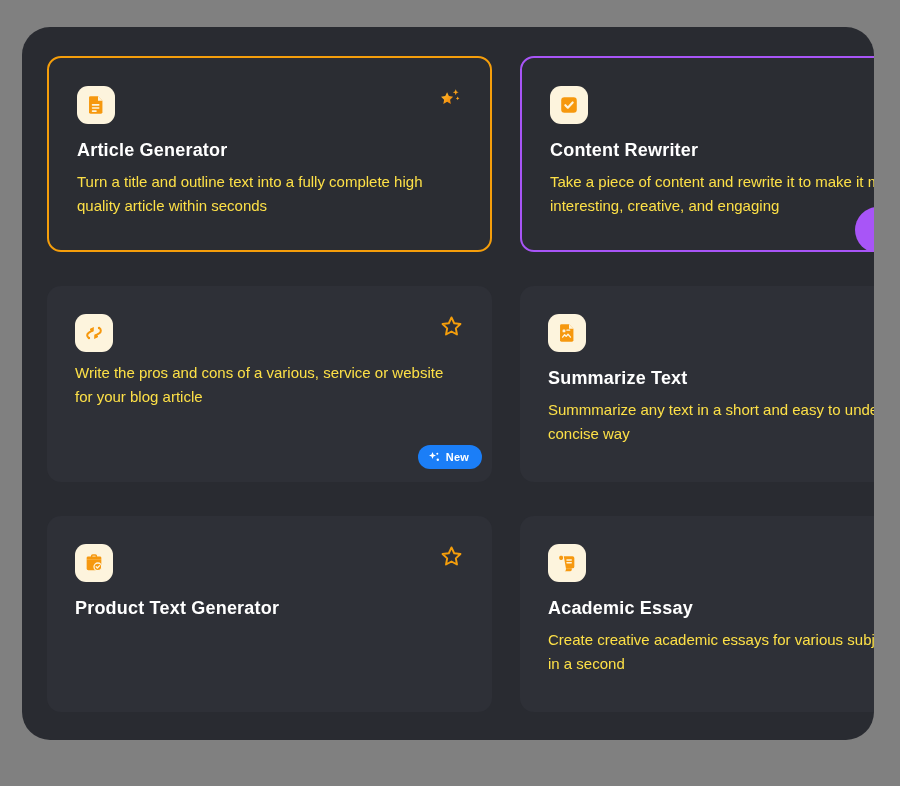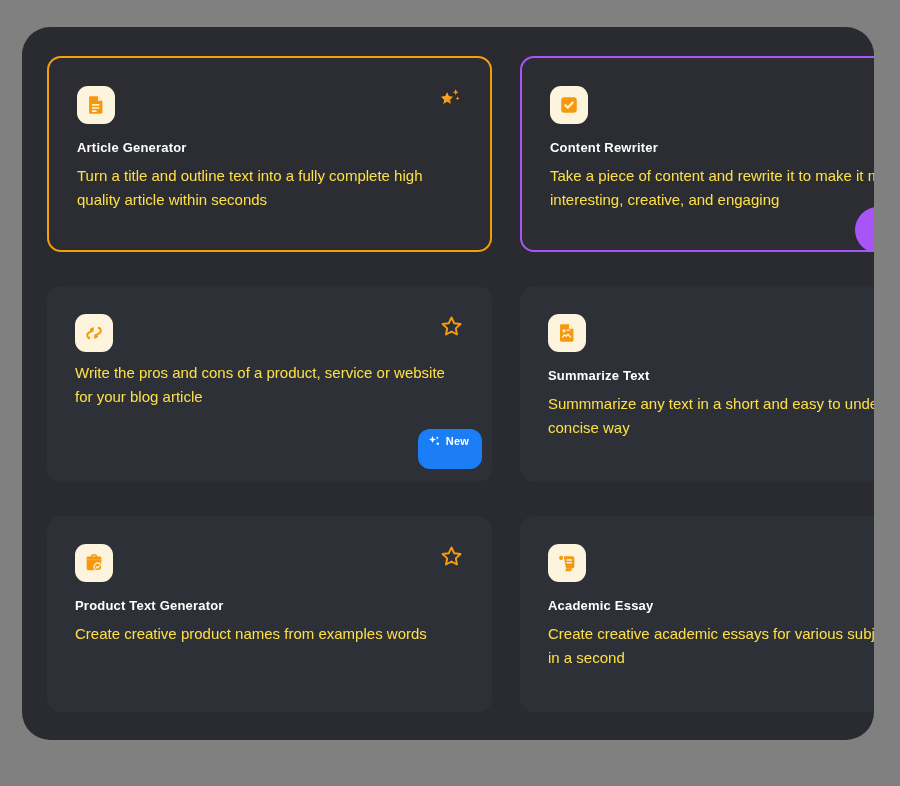--- a/index.html
+++ b/index.html
@@ -9,26 +9,26 @@
          border-radius:28px;overflow:hidden;}
   .grid{position:absolute;left:25px;top:29px;width:918px;display:grid;
         grid-template-columns:445px 445px;grid-auto-rows:196px;column-gap:28px;row-gap:34px;}
   .card{position:relative;background:#2e3037;border-radius:14px;box-sizing:border-box;
         padding:28px 30px 0 28px;overflow:hidden;cursor:pointer;}
   .card--orange{border:2px solid #f59e0b;background:#2b2d33;}
   .card--purple{border:2px solid #a855f7;background:#2b2d33;}
   .iconbox{width:38px;height:38px;background:#fdf4dd;border-radius:11px;
            display:flex;align-items:center;justify-content:center;}
   .iconbox svg{width:22px;height:22px;display:block;}
-  .card-title{margin-top:16px;font-size:13px;font-weight:bold;color:#ffffff;letter-spacing:.2px;}
+  .card-title{margin-top:16px;font-size:18px;font-weight:bold;color:#ffffff;letter-spacing:.2px;}
   .card-desc{margin-top:9px;font-size:15px;line-height:24px;color:#fde047;max-width:392px;}
   .fav{position:absolute;top:28px;right:28px;width:25px;height:25px;background:none;border:none;
        padding:0;cursor:pointer;}
   .fav svg{width:25px;height:25px;display:block;}
-  .new-badge{position:absolute;right:10px;bottom:13px;height:24px;padding:0 13px 16px 10px;
+  .new-badge{position:absolute;right:10px;bottom:13px;height:24px;padding:0 13px 0 10px;
              background:#1b7ef7;border-radius:12px;display:flex;align-items:center;gap:6px;}
   .new-badge svg{width:12px;height:12px;display:block;}
   .new-badge span{color:#ffffff;font-size:11px;font-weight:bold;letter-spacing:.2px;}
   .purple-dot{position:absolute;left:333px;top:149px;width:46px;height:46px;
               border-radius:50%;background:#a855f7;}
 </style>
 </head>
 <body>
 
 <div class="stage">
@@ -83,21 +83,21 @@
               <path d="M17.5 6.5c2.6 1.4 2.6 4.4 0 6l-3.5 2"></path>
               <path d="M15.3 15.8l-2 .9.1-2.3"></path>
               <circle cx="17.5" cy="6.5" r="1.3" fill="#f6980e" stroke="none"></circle>
             </svg>
         </div>
         <button class="fav">
           <svg viewBox="0 0 26 26">
               <path d="M13 3.6l2.8 6 6.5.8-4.8 4.5 1.2 6.4-5.7-3.1-5.7 3.1 1.2-6.4-4.8-4.5 6.5-.8z" fill="none" stroke="#f59e0b" stroke-width="2" stroke-linejoin="round"></path>
             </svg>
         </button>
-        <div class="card-desc">Write the pros and cons of a product, service or website for your blog article</div>
+        <div class="card-desc">Write the pros and cons of a various, service or website for your blog article</div>
         <div class="new-badge">
           <svg viewBox="0 0 12 12">
               <path d="M4.5 1l1 2.5L8 4.5 5.5 5.5l-1 2.5-1-2.5L1 4.5l2.5-1z" fill="#ffffff"></path>
               <circle cx="9.3" cy="2.7" r="1" fill="#ffffff"></circle>
               <circle cx="9.8" cy="8.8" r="1.2" fill="#ffffff"></circle>
             </svg>
           <span>New</span>
         </div>
       </div>
 
@@ -124,21 +124,20 @@
               <circle cx="16.2" cy="16.2" r="4.2" fill="#f6980e" stroke="#fdf4dd" stroke-width="1.4"></circle>
               <path d="M14.4 16.2l1.3 1.3 2.2-2.4" fill="none" stroke="#fdf4dd" stroke-width="1.5" stroke-linecap="round" stroke-linejoin="round"></path>
             </svg>
         </div>
         <button class="fav">
           <svg viewBox="0 0 26 26">
               <path d="M13 3.6l2.8 6 6.5.8-4.8 4.5 1.2 6.4-5.7-3.1-5.7 3.1 1.2-6.4-4.8-4.5 6.5-.8z" fill="none" stroke="#f59e0b" stroke-width="2" stroke-linejoin="round"></path>
             </svg>
         </button>
         <div class="card-title">Product Text Generator</div>
-        <div class="card-desc">Create creative product names from examples words</div>
       </div>
 
       <div class="card">
         <div class="iconbox">
           <svg viewBox="0 0 24 24">
               <path d="M8.5 4.5h9.5a2 2 0 0 1 2 2v9.5a1.8 1.8 0 0 1-1.8 1.8h-7.4z" fill="#f6980e"></path>
               <path d="M10.8 17.8h6.4v1.6a1.6 1.6 0 0 1-1.6 1.6H9.4a1.6 1.6 0 0 0 1.4-1.6z" fill="#f6980e"></path>
               <rect x="3.6" y="4.2" width="4" height="4.6" rx="1.6" fill="#f6980e"></rect>
               <rect x="11.2" y="8" width="6.2" height="1.5" rx=".7" fill="#fdf4dd"></rect>
               <rect x="11.2" y="11" width="6.2" height="1.5" rx=".7" fill="#fdf4dd"></rect>

